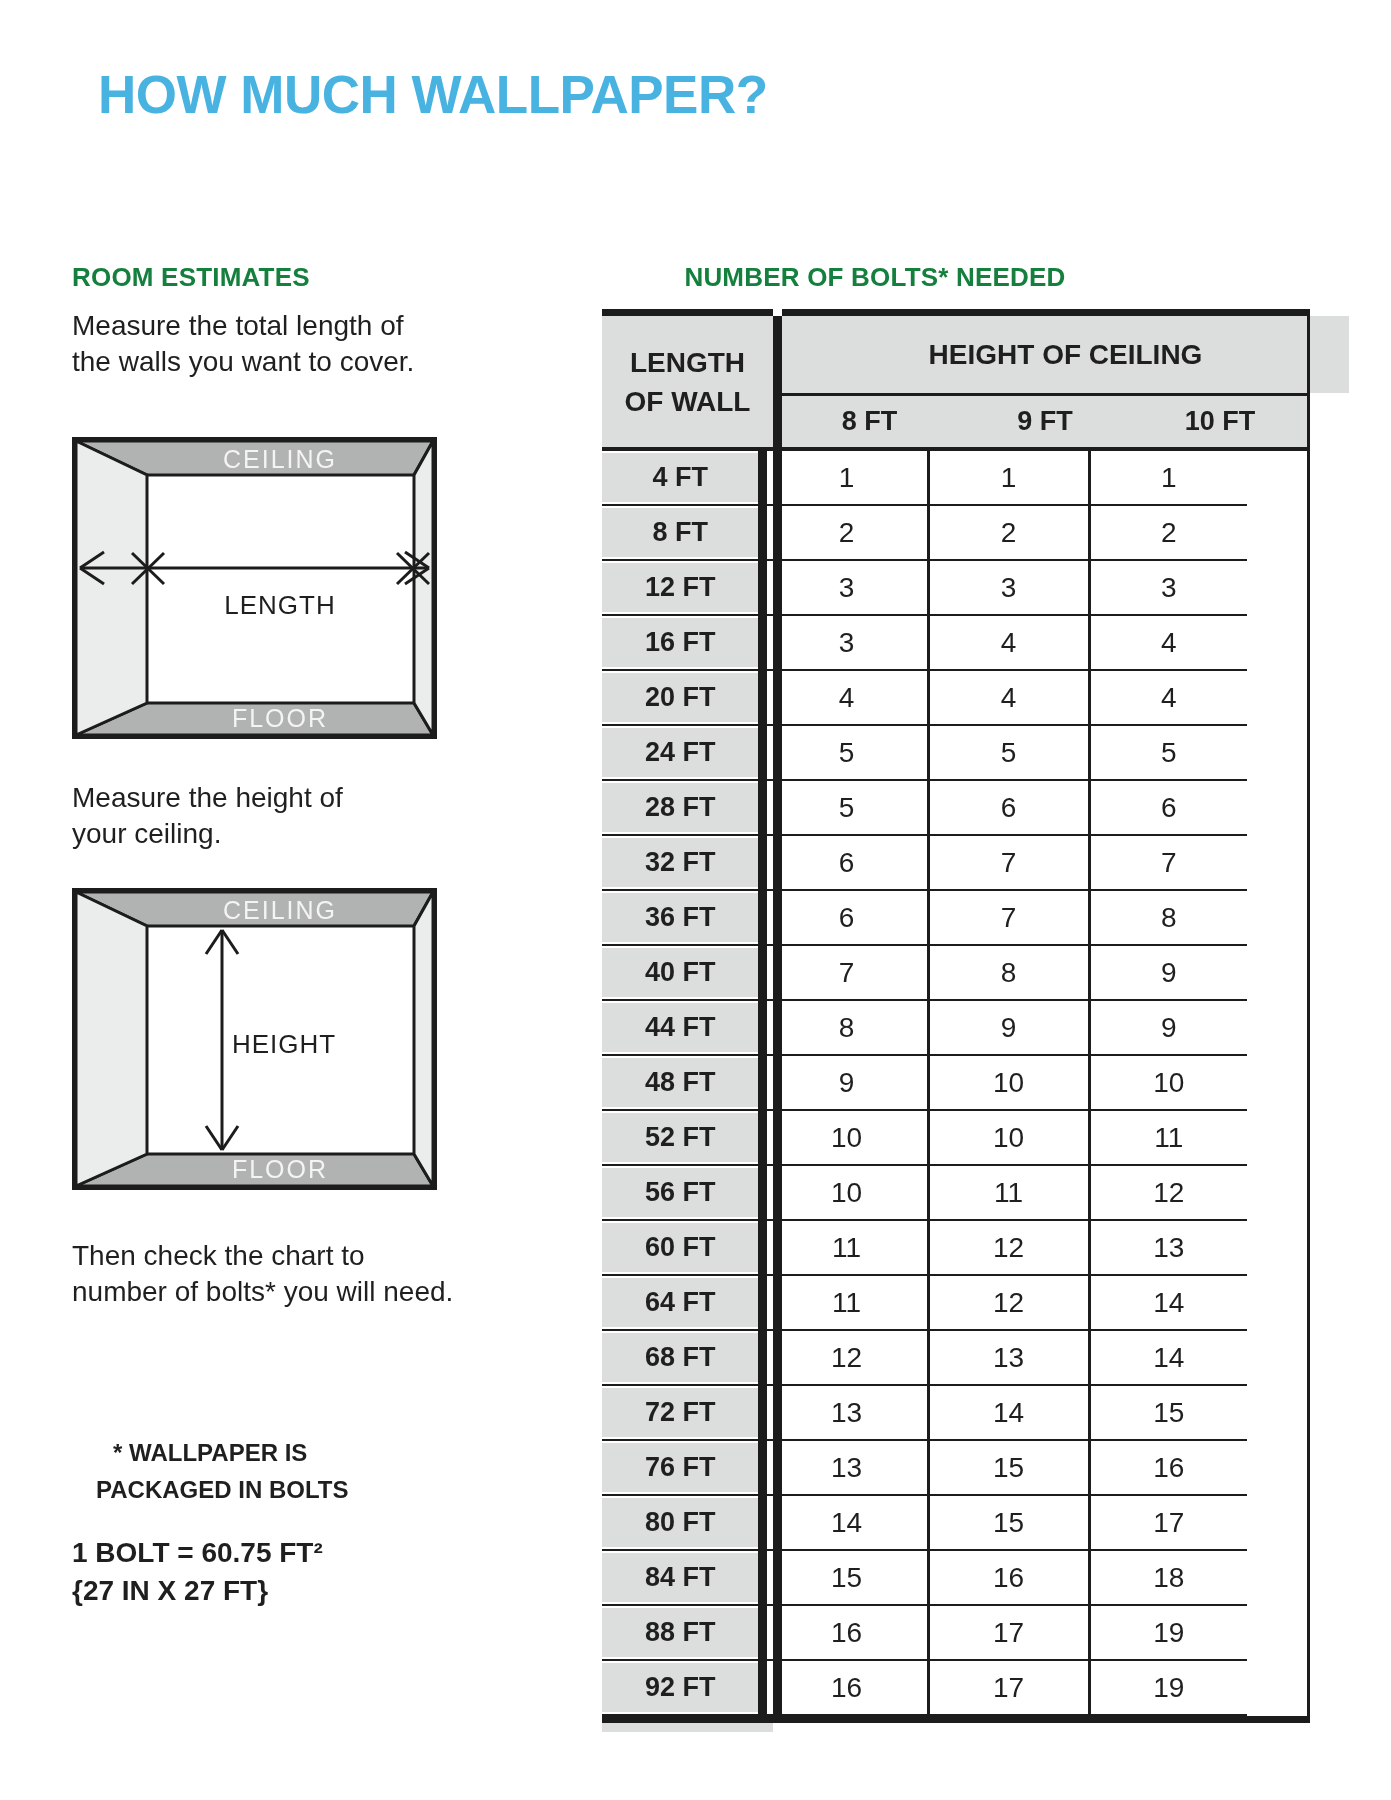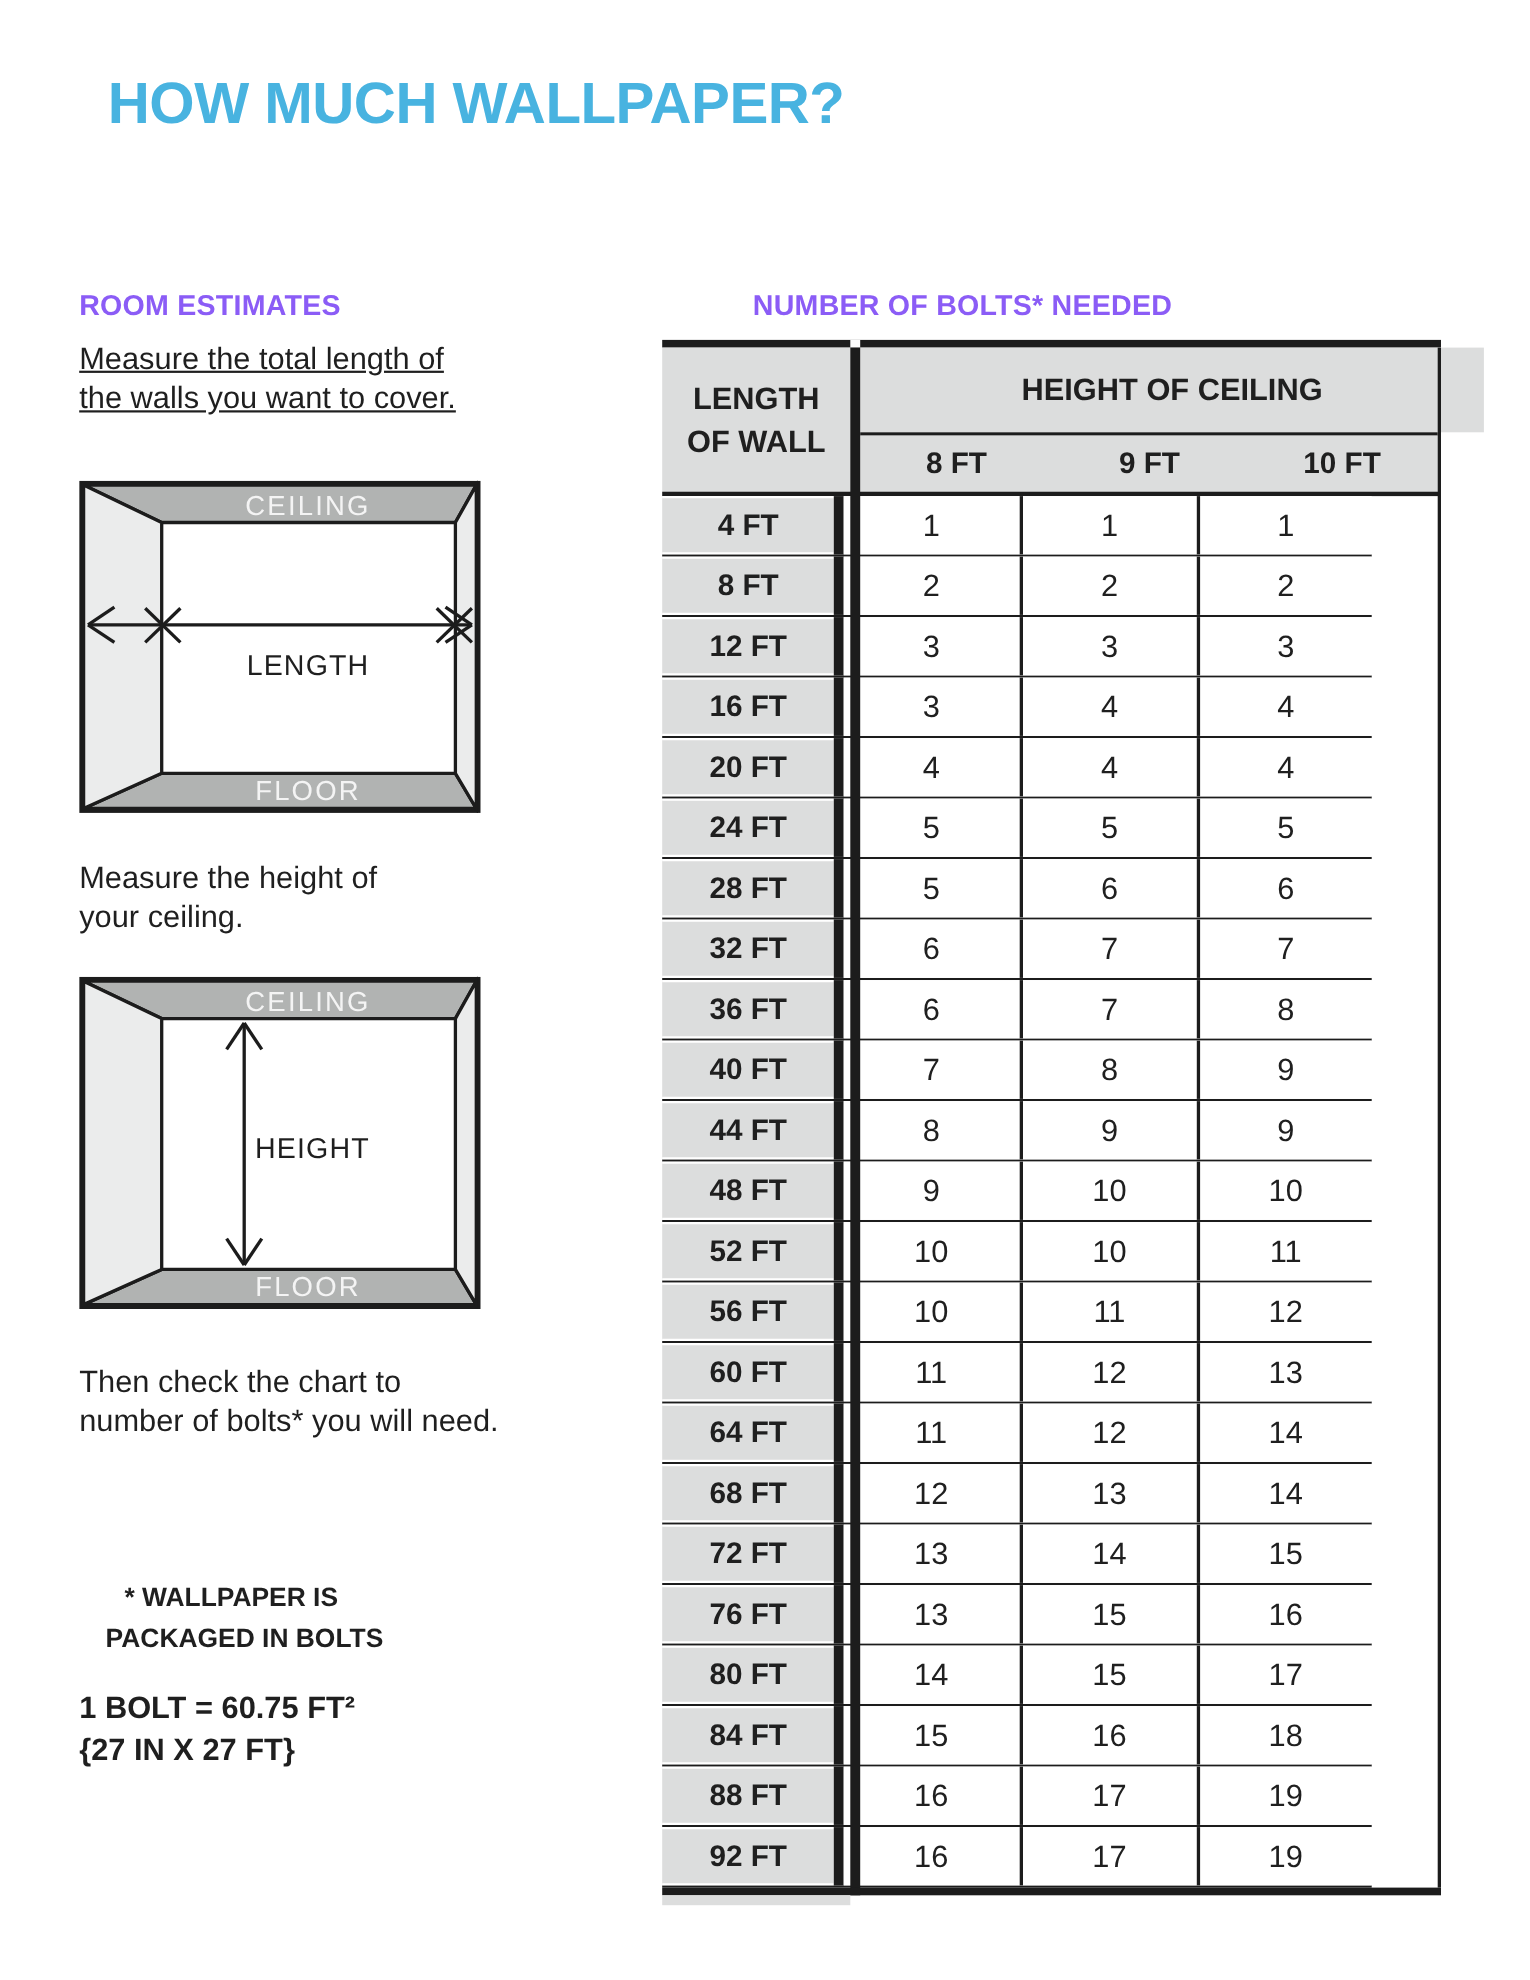--- a/index.html
+++ b/index.html
@@ -8,28 +8,28 @@
     position:relative;width:1391px;height:1800px;background:#ffffff;
     font-family:"Liberation Sans", sans-serif;color:#1f1f1f;overflow:hidden;
   }
   .abs{position:absolute;}
 
   
   .page-title{
     left:70px;top:64px;font-size:53px;font-weight:bold;letter-spacing:-0.5px;color:#48b3e0;margin-left:28px;
   }
   .sec-head{
-    font-size:26px;font-weight:bold;color:#8b5cf6;letter-spacing:0.2px;
+    font-size:26px;font-weight:bold;color:#15803d;letter-spacing:0.2px;
   }
   .sec-head.room{left:72px;top:262px;}
   .sec-head.bolts{left:602px;top:262px;width:546px;text-align:center;}
 
   
   .para{left:72px;font-size:28px;line-height:36px;color:#1f1f1f;}
-  .para.p1{top:308px;text-decoration:underline;}
+  .para.p1{top:308px;}
   .para.p2{top:780px;}
   .para.p3{top:1238px;}
   .footnote{left:72px;top:1434px;font-size:24px;line-height:37px;font-weight:bold;text-align:center;}
   .footnote .indent{padding-left:24px;}
   .boltinfo{left:72px;top:1534px;font-size:28px;line-height:38px;font-weight:bold;}
 
   .diagram{width:365px;height:302px;}
   .diagram.d1{left:72px;top:437px;}
   .diagram.d2{left:72px;top:888px;}
 

